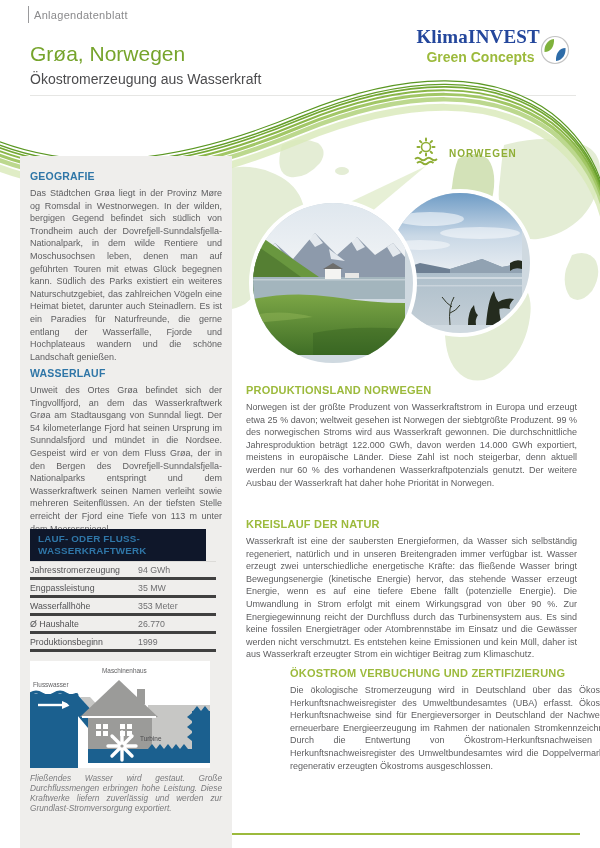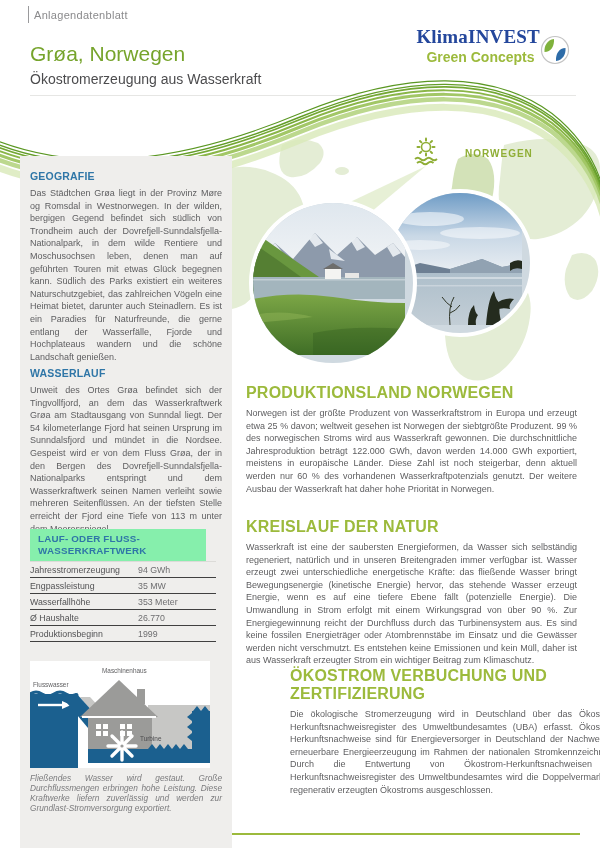--- a/index.html
+++ b/index.html
@@ -10,39 +10,39 @@
   .doc-label{position:absolute;left:34px;top:9px;font-size:11px;color:#8a8a8c;letter-spacing:.3px;}
   .title{position:absolute;left:30px;top:42px;font-size:21px;font-weight:normal;color:var(--title-green,#76a42c);}
   .subtitle{position:absolute;left:30px;top:71px;font-size:14px;color:#4c4c4e;}
   .header-rule{position:absolute;left:30px;top:95px;width:546px;height:1px;background:#e6e6e4;}
   .logo{position:absolute;top:26px;right:30px;display:flex;align-items:flex-end;}
   .logo-name{font-family:"Liberation Serif",serif;font-weight:bold;font-size:19px;color:var(--logo-blue,#24479c);letter-spacing:.2px;}
   .logo-tagline{margin:1px 0 0 10px;font-size:14px;font-weight:bold;color:var(--heading-green,#9cba3c);}
   
   .map-svg{position:absolute;left:220px;top:115px;z-index:0;}
   .swoosh-svg{position:absolute;left:0;top:55px;z-index:1;}
-  .badge{position:absolute;left:410px;top:136px;z-index:3;display:flex;align-items:center;gap:23px;}
+  .badge{position:absolute;left:410px;top:136px;z-index:3;display:flex;align-items:center;gap:7px;}
   .badge-label{font-size:10px;font-weight:bold;color:var(--accent-green,#8fae35);letter-spacing:1px;margin-top:4px;}
   .photo{position:absolute;border-radius:50%;border:4px solid #fff;overflow:hidden;background:#cfd9e0;}
   .photo svg{display:block;}
   .photo-right{left:386px;top:189px;width:140px;height:140px;z-index:2;}
   .photo-left{left:249px;top:199px;width:160px;height:160px;z-index:3;}
   
   .left-panel{position:absolute;left:20px;top:156px;width:212px;height:792px;background:var(--panel-gray,#efeeec);z-index:2;}
   .blue-h{font-size:10.5px;font-weight:bold;color:var(--heading-blue,#2f76a7);letter-spacing:.2px;}
-  .green-h{font-size:16px;font-weight:bold;color:var(--heading-green,#9cba3c);letter-spacing:.2px;}
+  .green-h{font-size:11px;font-weight:bold;color:var(--heading-green,#9cba3c);letter-spacing:.2px;}
   .body-text{font-size:9px;line-height:1.4;text-align:justify;color:var(--body-gray,#5e5e60);}
   .sec{position:absolute;left:10px;width:192px;}
   .sec-geo{top:14px;} .sec-wasser{top:211px;}
   .sec h3{margin:0 0 5px 0;}
-  .factbox-title{position:absolute;left:10px;top:373px;width:160px;background:#86efac;color:var(--heading-blue,#2f76a7);
+  .factbox-title{position:absolute;left:10px;top:373px;width:160px;background:#0f172a;color:var(--heading-blue,#2f76a7);
                  font-size:9.8px;font-weight:bold;line-height:1.25;padding:4px 8px;letter-spacing:.2px;}
   .factbox-title span{display:block;}
   .facts{position:absolute;left:10px;top:405px;width:186px;border-top:1px solid #dcdbd8;}
-  .fact-row{display:flex;align-items:center;height:15px;border-bottom:1px solid #404040;font-size:8.8px;}
+  .fact-row{display:flex;align-items:center;height:15px;border-bottom:3px solid #404040;font-size:8.8px;}
   .fact-label{width:108px;color:#4b4b4d;font-weight:bold;font-weight:normal;}
   .fact-label{font-weight:normal;color:#525254;}
   .fact-value{color:#6e6e70;}
   .diagram-box{position:absolute;left:10px;top:505px;width:180px;height:107px;background:#fff;}
   .diagram-caption{position:absolute;left:10px;top:617px;width:192px;font-size:8.3px;font-style:italic;
                    line-height:1.22;color:#7b7b7d;text-align:justify;}
   
   .rsec{position:absolute;left:246px;width:331px;z-index:2;}
   .rsec h3{margin:0 0 5px 0;}
   .rsec-1{top:384px;} .rsec-2{top:518px;} .rsec-3{top:667px;margin-left:44px;}

